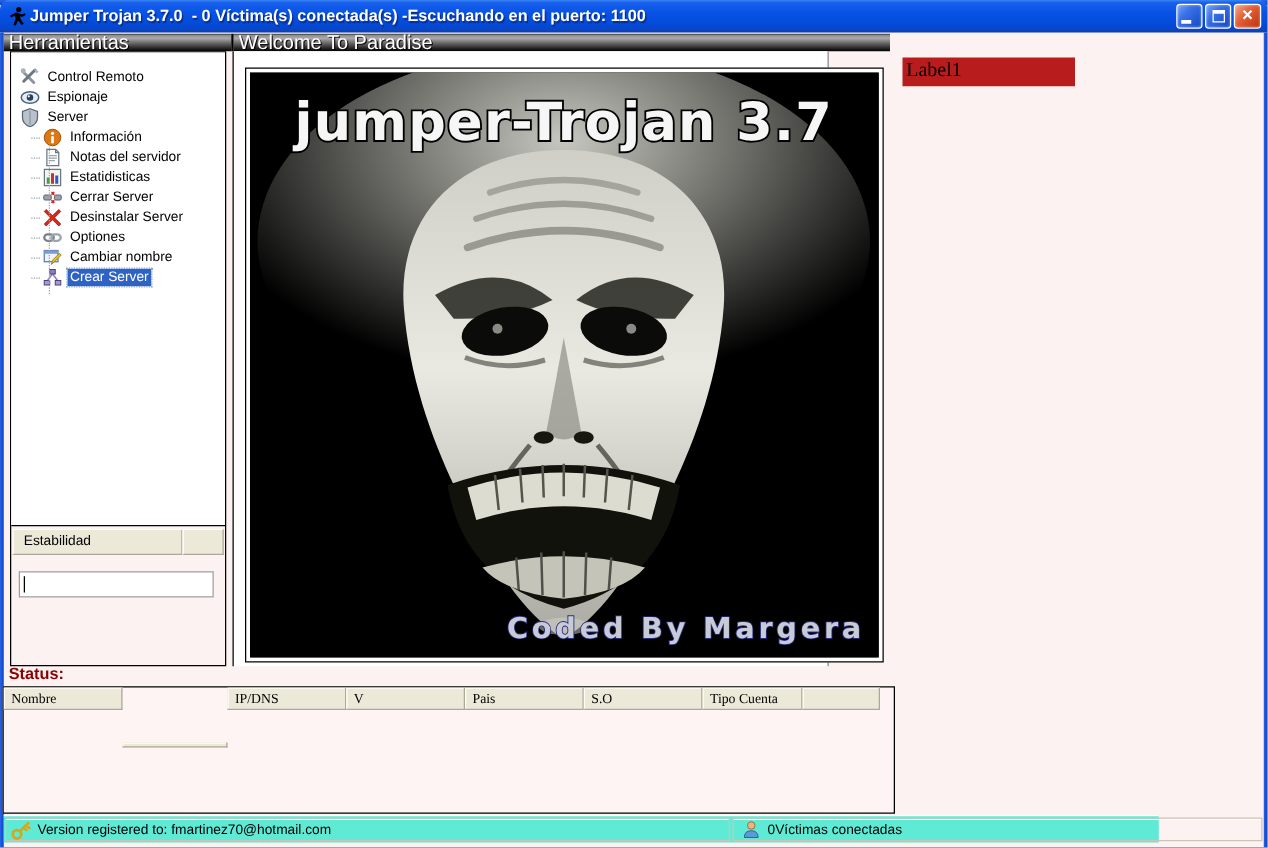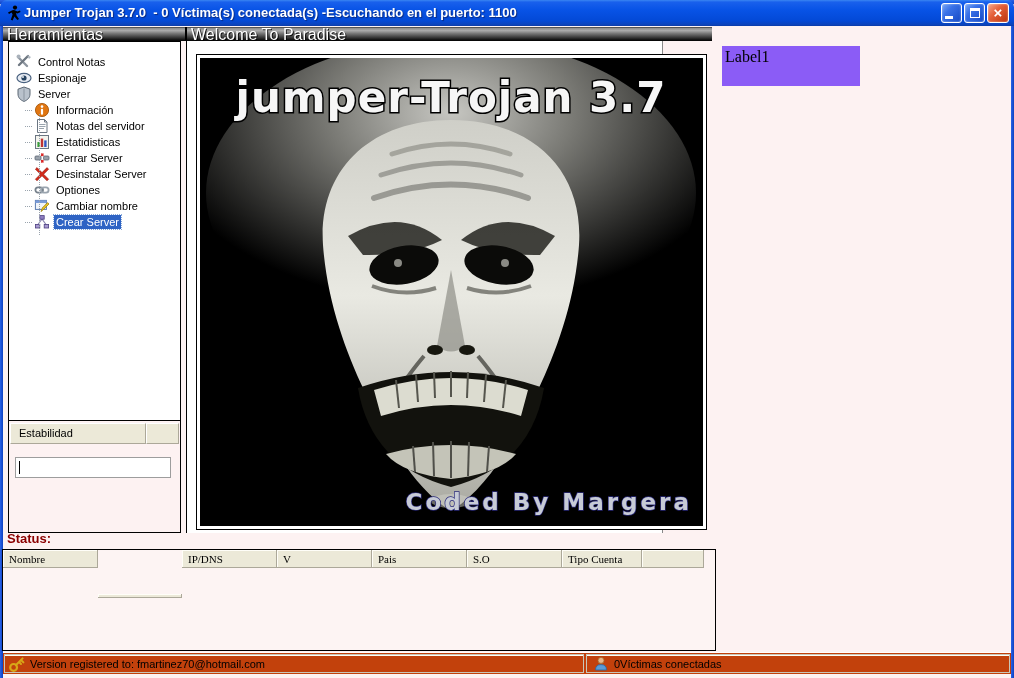--- a/index.html
+++ b/index.html
@@ -66,34 +66,34 @@
     position:absolute;left:6px;top:415px;width:156px;height:21px;background:#fff;border:1px solid #9d9d9d;
   }
   #stability-box .caret{position:absolute;left:3px;top:3px;width:1px;height:13px;background:#000;}
   
   #main-panel{position:absolute;left:186px;top:41px;width:477px;height:492px;background:#fff;border-left:1px solid #000;border-right:1px solid #888;}
   #img-frame{position:absolute;left:9px;top:13px;width:511px;height:476px;border:1px solid #000;background:#fff;}
   #banner{position:absolute;left:3px;top:3px;width:503px;height:468px;background:#000;}
   #banner svg{display:block;}
   
   #label1{
-    position:absolute;left:722px;top:46px;width:138px;height:40px;background:#8b5cf6;
+    position:absolute;left:722px;top:46px;width:138px;height:23px;background:#b91c1c;
     font-family:"Liberation Serif","DejaVu Serif",serif;font-size:16px;color:#000;padding:2px 0 0 3px;
   }
   
   #status-label{position:absolute;left:7px;top:531px;color:#8b0000;font-weight:bold;font-size:13px;}
   #victims-table{position:absolute;left:2px;top:549px;width:714px;height:102px;border:1px solid #000;background:#fdf4f3;}
   #table-header{display:flex;height:18px;font-family:Liberation Serif, serif;}
   .th{
     background:#ece9d8;border-right:1px solid #aca899;border-bottom:1px solid #aca899;
     box-shadow:inset 1px 1px 0 #fffef8;font-size:11px;color:#000;padding:3px 0 0 6px;
     overflow:hidden;white-space:nowrap;cursor:default;
   }
   
-  #statusbar{position:absolute;left:3px;top:652px;width:1008px;height:22px;background:#c2410c;border-top:1px solid #fff;}
+  #statusbar{position:absolute;left:3px;top:652px;width:924px;height:22px;background:#5eead4;border-top:1px solid #fff;}
   .sb-panel{position:absolute;top:1px;height:19px;border:1px solid #c9c6b8;box-shadow:inset 0 1px 0 #fffef5;display:flex;align-items:center;font-size:11px;color:#000;}
   #sb-left{left:1px;width:580px;padding-left:4px;}
   #sb-right{left:583px;width:424px;padding-left:6px;}
   .sb-icon{width:16px;height:16px;margin-right:5px;flex:0 0 16px;}
 </style>
 </head>
 <body>
 
 <div id="win">
 
@@ -128,21 +128,21 @@
 
     <div class="tree-item">
           <span class="ticon">
             <svg width="16" height="16" viewBox="0 0 16 16">
               <path d="M2 3 L11 12" stroke="#8d959f" stroke-width="2.4" stroke-linecap="round"></path>
               <path d="M12 2 L3 11" stroke="#6e7781" stroke-width="2.4" stroke-linecap="round"></path>
               <circle cx="2.6" cy="2.6" r="2" fill="#aab2bb"></circle>
               <path d="M11 1 L15 3 L13 5 Z" fill="#aab2bb"></path>
             </svg>
           </span>
-          <span class="lbl">Control Notas</span>
+          <span class="lbl">Control Remoto</span>
         </div>
         <div class="tree-item">
           <span class="ticon">
             <svg width="16" height="16" viewBox="0 0 16 16">
               <ellipse cx="8" cy="8" rx="7" ry="4.6" fill="#e8edf4" stroke="#49617f" stroke-width="1.2"></ellipse>
               <circle cx="8" cy="8" r="2.6" fill="#24415f"></circle>
               <circle cx="7" cy="7" r="0.9" fill="#fff"></circle>
             </svg>
           </span>
           <span class="lbl">Espionaje</span>

